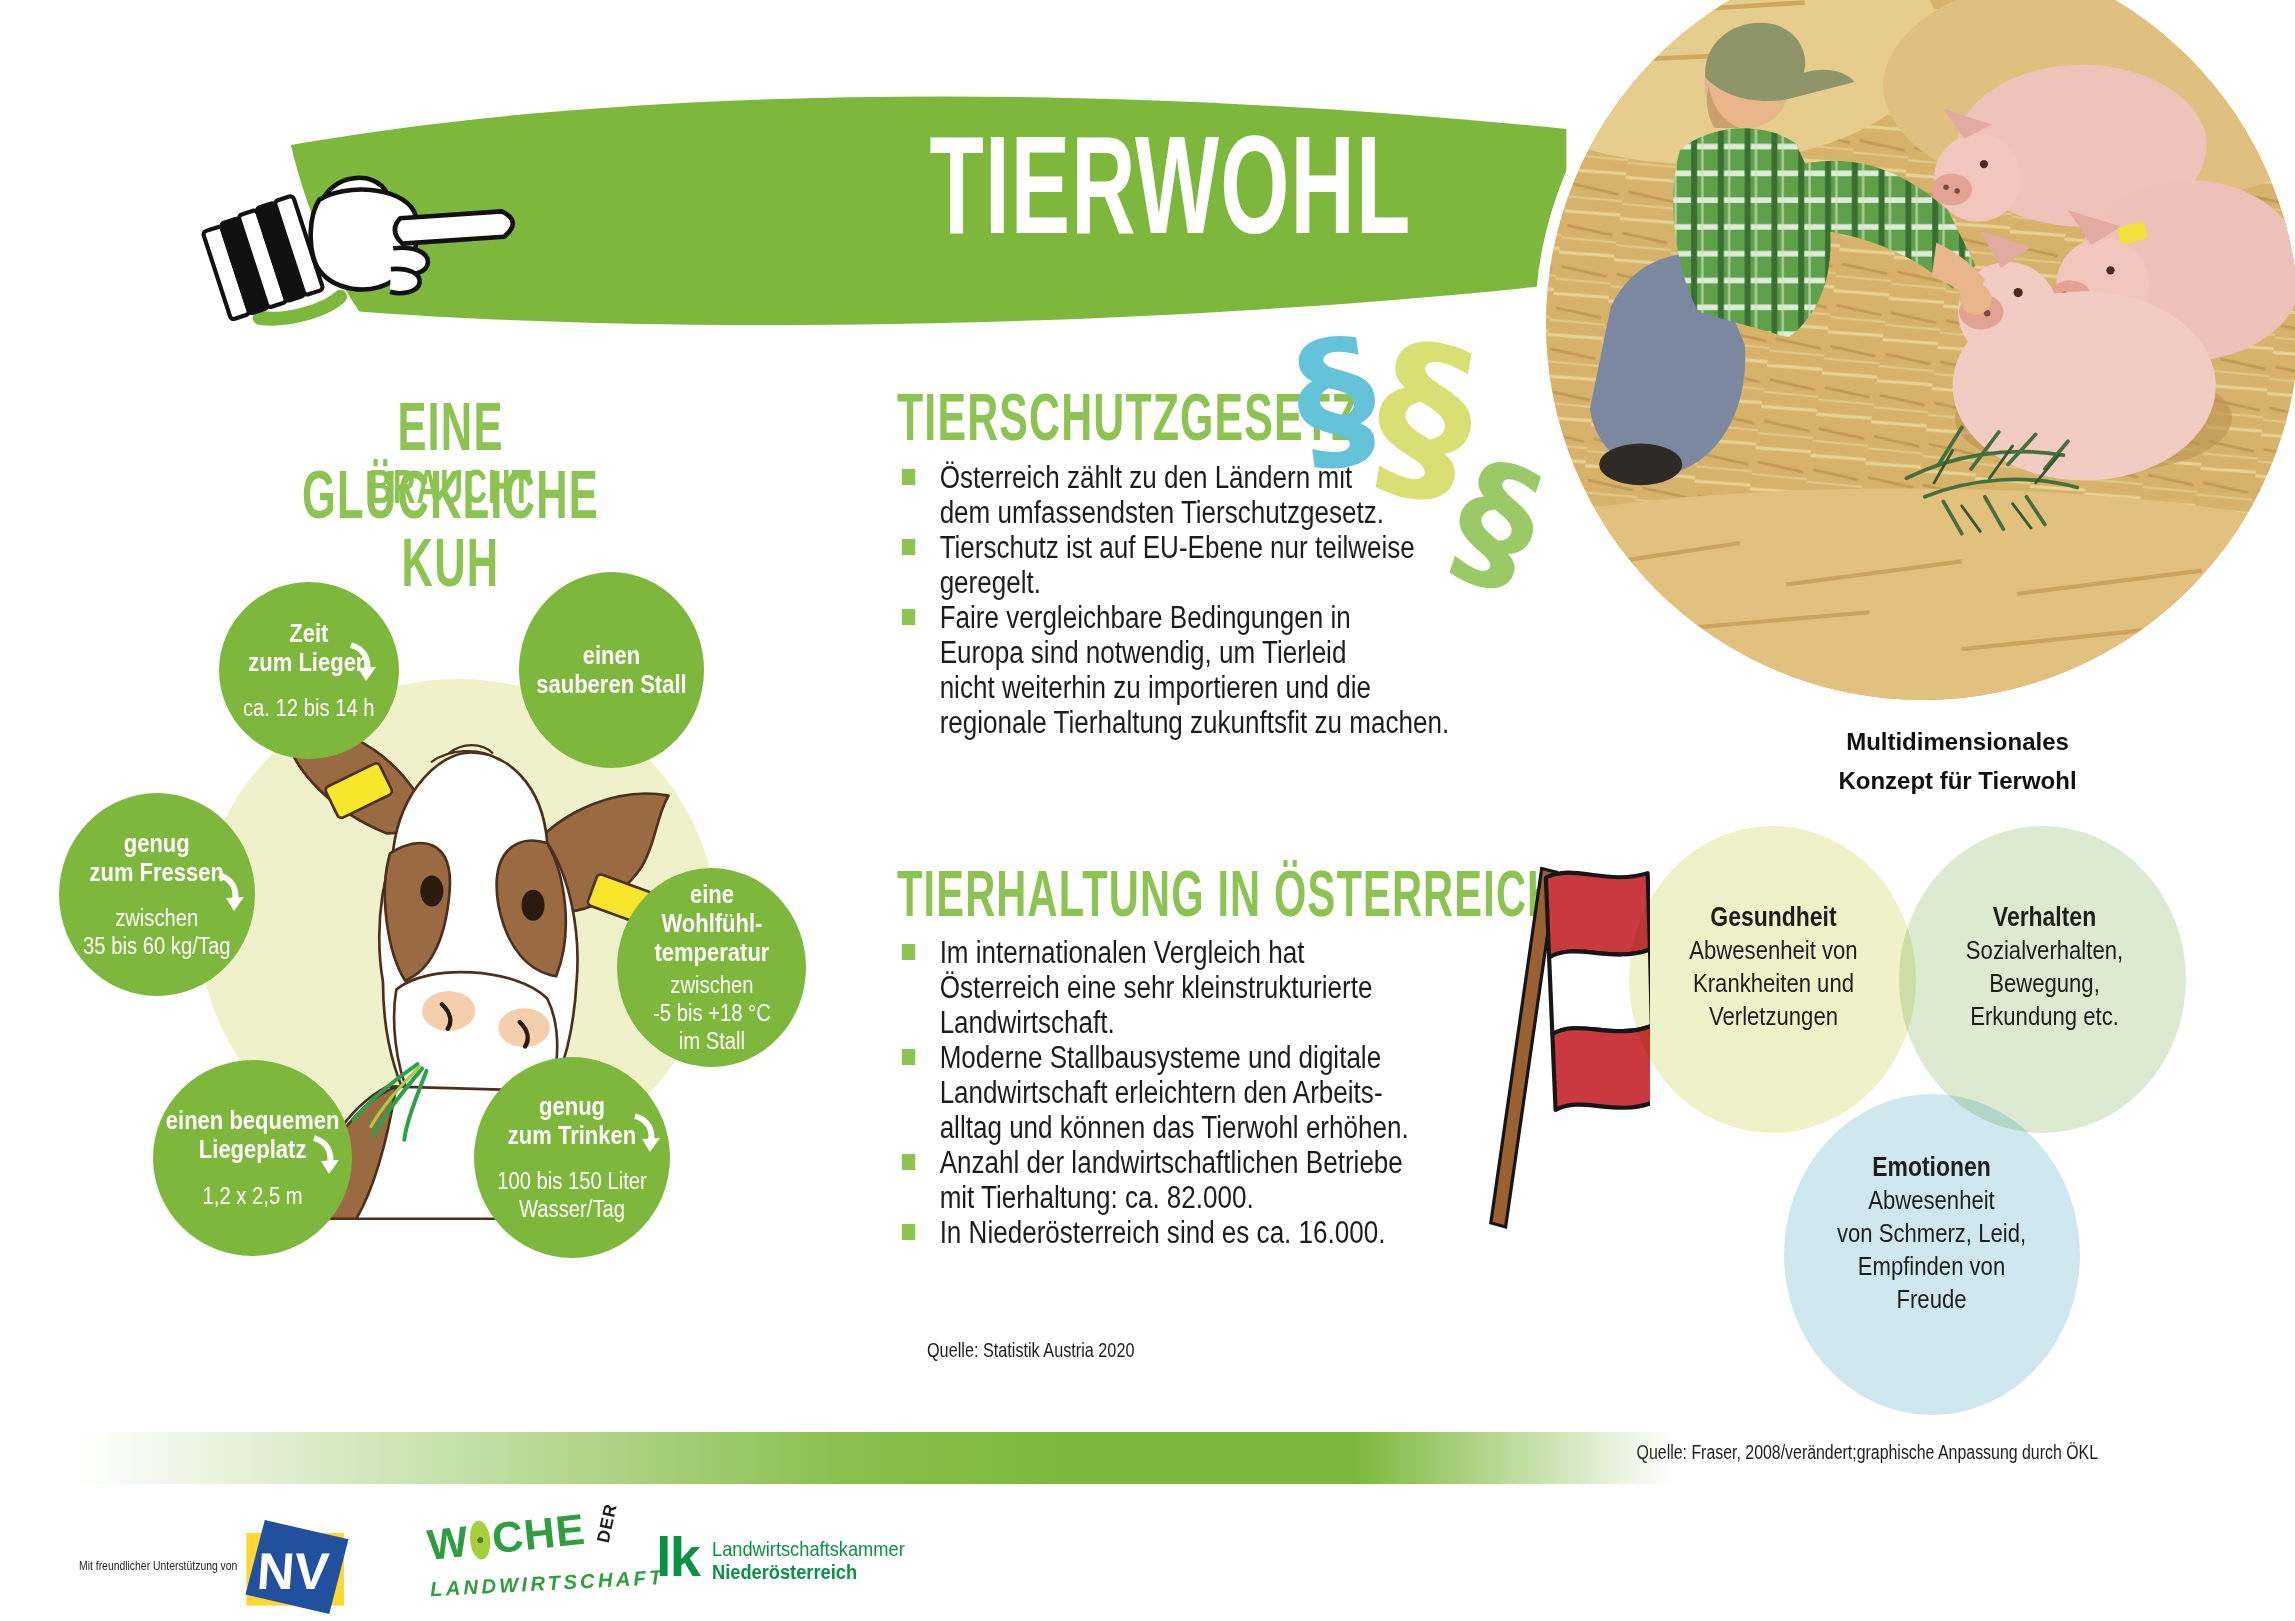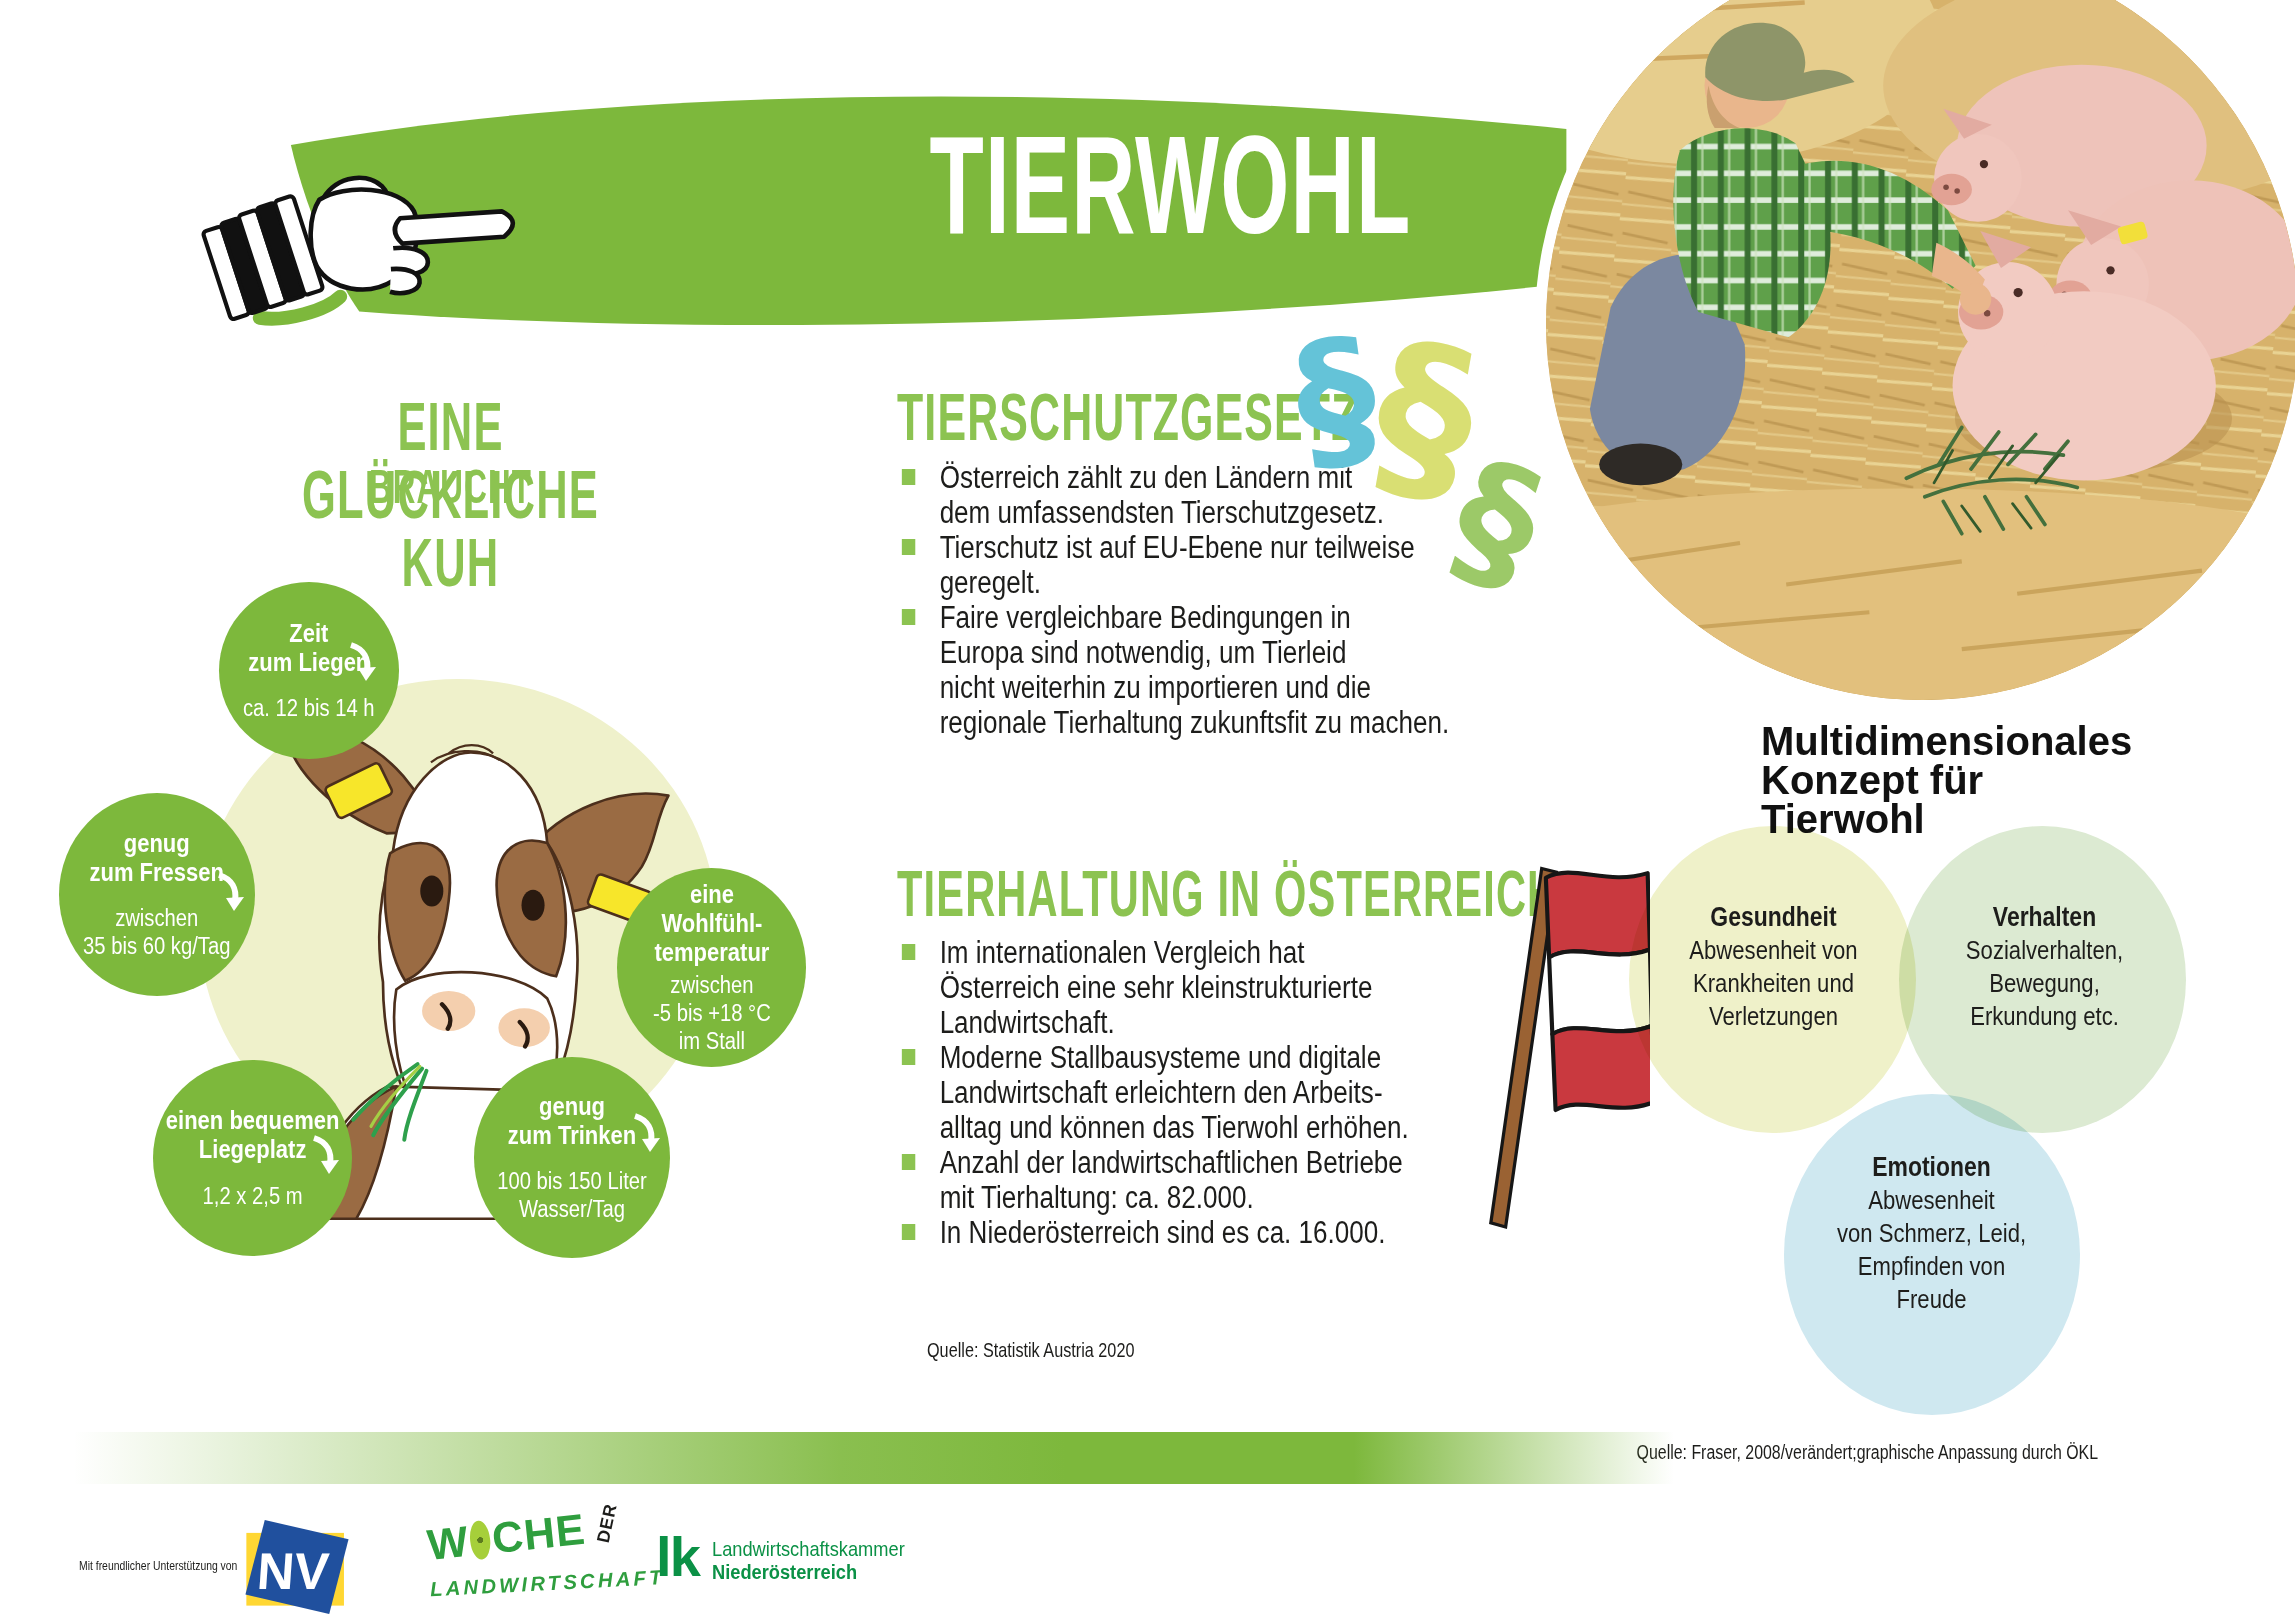--- a/index.html
+++ b/index.html
@@ -45,21 +45,21 @@
   .flag-svg{left:1451px;top:850px;width:199px;height:384px;}
   .blist{left:901px;top:0;width:832px;margin:0;padding:0;list-style:none;
          font-size:31px;line-height:35px;transform:scaleX(.84);transform-origin:left top;}
   .blist li{position:relative;padding-left:46px;margin:0;}
   .blist li::before{content:"";position:absolute;left:0.9px;top:9.2px;width:15.7px;height:15.7px;background:#8cc351;}
   .list1{top:460px;}
   .list2{top:935px;}
   .source1{left:927px;top:1339px;font-size:20.3px;transform:scaleX(.8);transform-origin:left top;}
 
   
-  .venn-h{left:1761px;top:722px;width:393px;font-size:40px;line-height:39px;font-weight:700;color:#111;}
+  .venn-h{left:1761px;top:722px;width:393px;font-size:24px;line-height:39px;font-weight:700;text-align:center;color:#111;}
   .vcirc{border-radius:50%;mix-blend-mode:multiply;}
   .vc-g{left:1629px;top:826px;width:287px;height:307px;background:#eff1c9;}
   .vc-v{left:1899px;top:826px;width:287px;height:307px;background:#dcead2;}
   .vc-e{left:1784px;top:1094px;width:296px;height:321px;background:#cfe8f0;}
   .vtext{width:231px;text-align:center;transform:scaleX(.85);transform-origin:center top;z-index:4;}
   .vt-title{font-weight:700;font-size:27px;line-height:34px;}
   .vt-body{font-size:26px;line-height:33px;}
   .vg{left:1658px;top:900px;}
   .vv{left:1929px;top:900px;}
   .ve{left:1816px;top:1150px;}
@@ -236,20 +236,26 @@
       <div class="b-title ml">Zeit
 zum Liegen</div>
       <div class="b-sub">ca. 12 bis 14 h</div>
     </div>
     <svg class="arrow" style="right:22px;top:59px;" viewBox="0 0 60 80" aria-hidden="true">
       <path d="M8,6 C 34,14 44,34 40,58" stroke="#fff" stroke-width="12" fill="none"></path>
       <polygon points="22,52 58,50 38,78" fill="#fff"></polygon>
     </svg>
   </div>
 
+  <div class="abs bubble" style="left:519px;top:572px;width:185px;height:196px;">
+    <div class="b-in">
+      <div class="b-title ml">einen
+sauberen Stall</div>
+    </div>
+  </div>
 
   <div class="abs bubble" style="left:59px;top:793px;width:196px;height:203px;">
     <div class="b-in">
       <div class="b-title ml">genug
 zum Fressen</div>
       <div class="b-sub ml">zwischen
 35 bis 60 kg/Tag</div>
     </div>
     <svg class="arrow" style="right:10.2px;top:78px;" viewBox="0 0 60 80" aria-hidden="true">
       <path d="M8,6 C 34,14 44,34 40,58" stroke="#fff" stroke-width="12" fill="none"></path>

